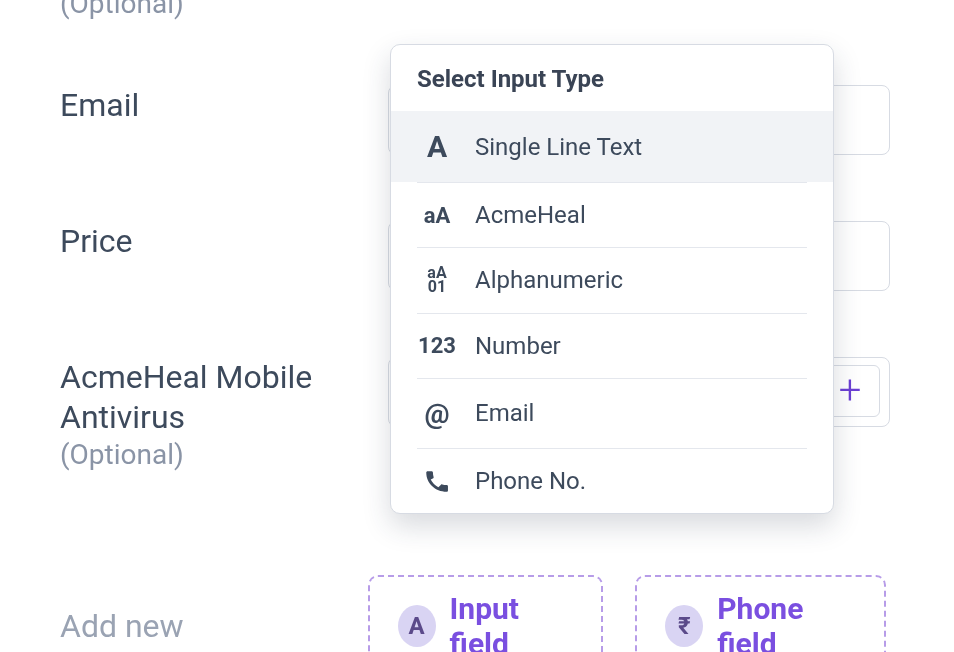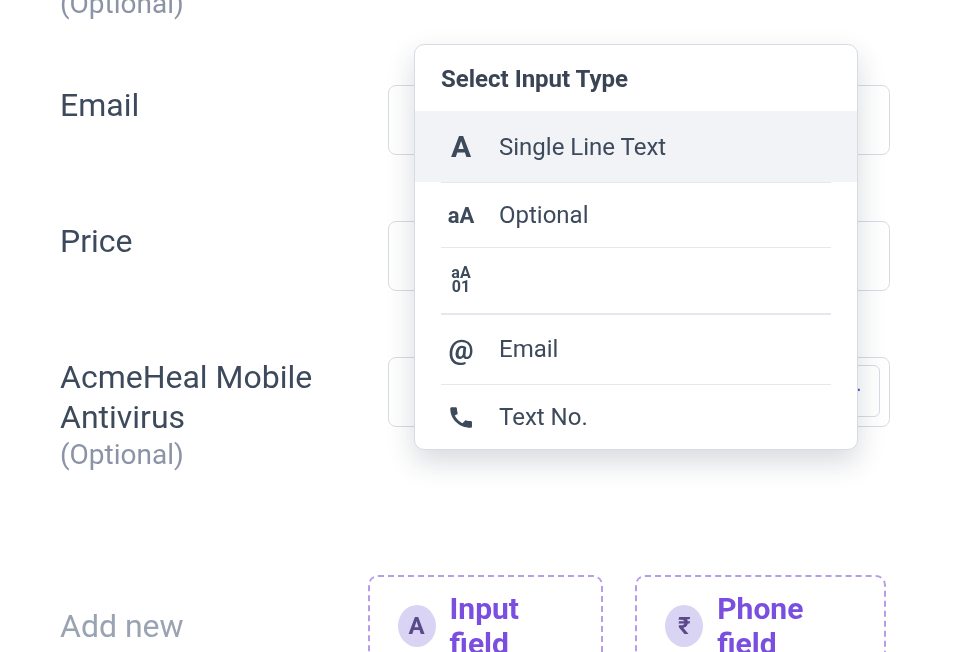--- a/index.html
+++ b/index.html
@@ -65,21 +65,20 @@
   position: absolute;
   left: 390px;
   top: 44px;
   width: 444px;
   background: #fff;
   border: 1.5px solid #d7dbe3;
   border-radius: 10px;
   box-shadow: 0 12px 28px rgba(40,50,70,0.18);
   overflow: hidden;
   z-index: 10;
-  margin-left: 24px;
 }
 .popup-header {
   font-size: 24px; font-weight: 700; color: #3a4455;
   padding: 20px 26px 18px 26px;
 }
 .popup-item {
   display: flex; align-items: center;
   padding: 18px 26px;
   gap: 18px;
   cursor: pointer;
@@ -170,45 +169,50 @@
     <div class="popup-header">Select Input Type</div>
 
     <div class="popup-item highlight">
       <div class="item-icon big">A</div>
       <div class="item-label">Single Line Text</div>
     </div>
     <div class="popup-divider"></div>
 
     <div class="popup-item">
       <div class="item-icon">aA</div>
-      <div class="item-label">Optional</div>
+      <div class="item-label">AcmeHeal</div>
     </div>
     <div class="popup-divider"></div>
 
     <div class="popup-item">
       <div class="item-icon">
         <div class="item-icon-stack">
           <span>aA</span>
           <span>01</span>
         </div>
       </div>
-    </div>
-    <div class="popup-divider"></div>
-
+      <div class="item-label">Alphanumeric</div>
+    </div>
+    <div class="popup-divider"></div>
+
+    <div class="popup-item">
+      <div class="item-icon">123</div>
+      <div class="item-label">Number</div>
+    </div>
     <div class="popup-divider"></div>
 
     <div class="popup-item">
       <div class="item-icon at-svg">@</div>
       <div class="item-label">Email</div>
     </div>
     <div class="popup-divider"></div>
 
     <div class="popup-item">
       <div class="item-icon">
         <svg class="phone-svg" viewBox="0 0 24 24">
             <path d="M6.6 10.8c1.4 2.8 3.8 5.1 6.6 6.6l2.2-2.2c.3-.3.7-.4 1.1-.3 1.2.4 2.5.6 3.8.6.6 0 1.1.5 1.1 1.1v3.5c0 .6-.5 1.1-1.1 1.1C10.2 21.2 2.8 13.8 2.8 4.7c0-.6.5-1.1 1.1-1.1h3.5c.6 0 1.1.5 1.1 1.1 0 1.3.2 2.6.6 3.8.1.4 0 .8-.3 1.1L6.6 10.8z"></path>
           </svg>
       </div>
-      <div class="item-label">Text No.</div>
+      <div class="item-label">Phone No.</div>
     </div>
   </div>
 
 </div>
 
 </body></html>

